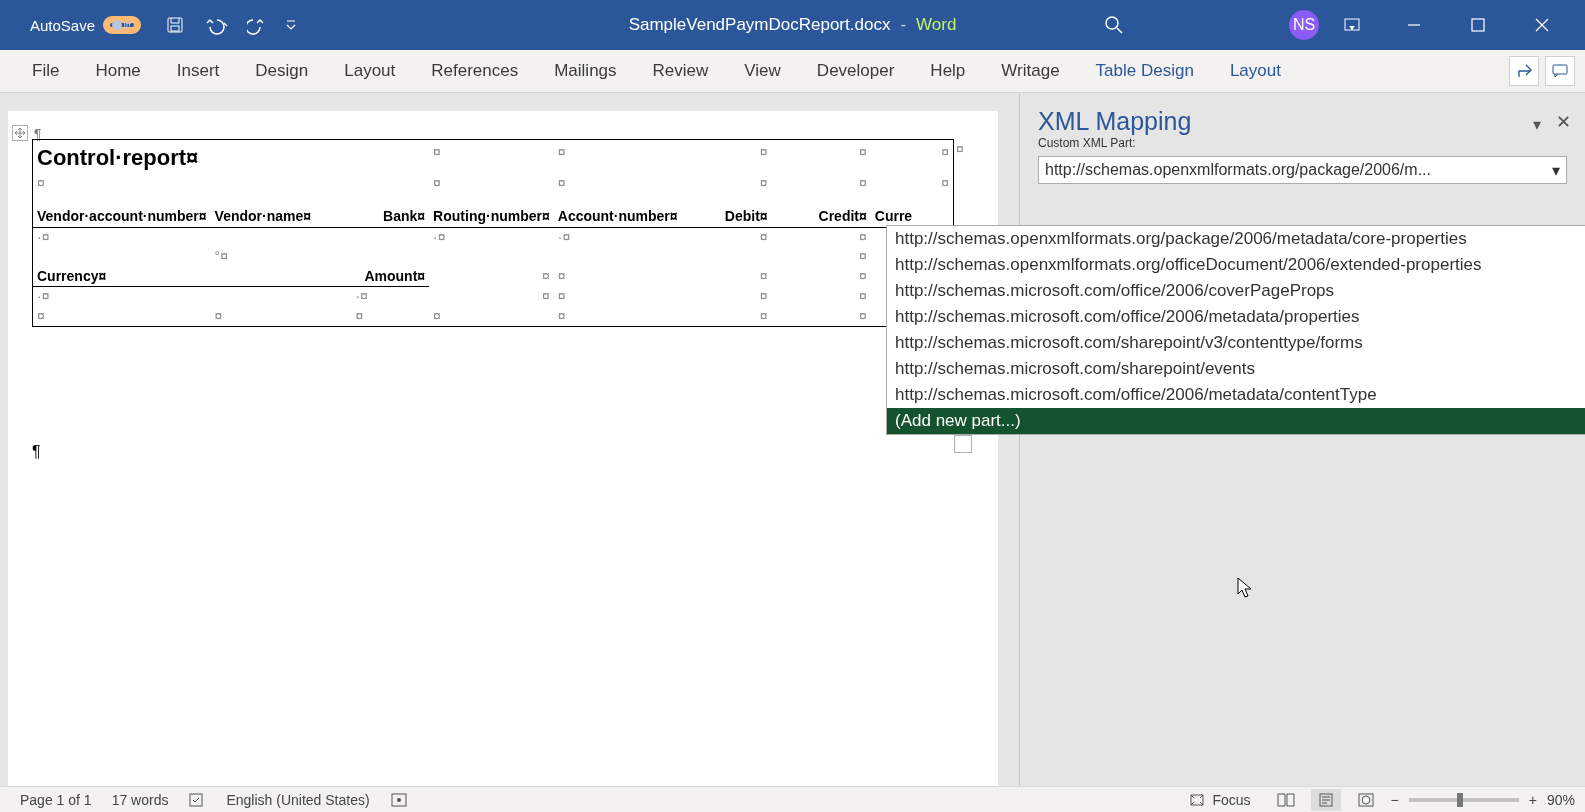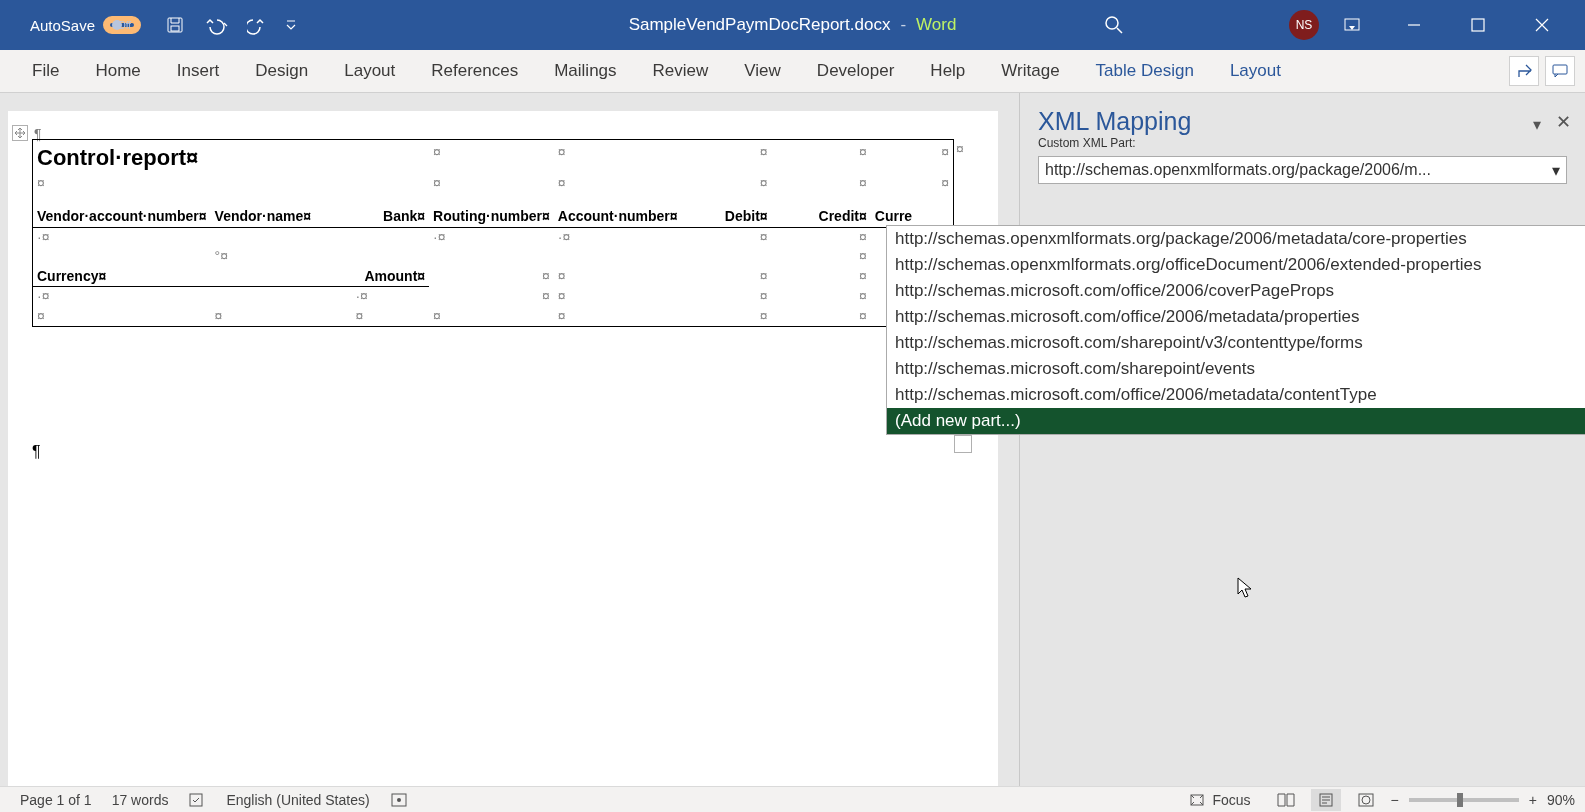--- a/index.html
+++ b/index.html
@@ -9,21 +9,21 @@
 .titlebar { height: 50px; background: #2b579a; display: flex; align-items: center; color: #fff; font-size: 15px; padding: 0 10px; }
 .autosave { display: flex; align-items: center; gap: 8px; margin-left: 20px; font-size: 15px; }
 .toggle { width: 38px; height: 18px; border: 7px solid #fdba74; border-radius: 9px; position: relative; display: flex; align-items: center; justify-content: flex-end; padding: 0 3px; font-size: 10px; color: #b8c5dd; }
 .toggle::before { content: ""; position: absolute; left: 2px; width: 10px; height: 10px; border-radius: 50%; background: #b8c5dd; }
 .qat { display: flex; align-items: center; gap: 18px; margin-left: 24px; }
 .qat svg { stroke: #fff; fill: none; }
 .doc-title { position: absolute; left: 50%; transform: translateX(-50%); display: flex; align-items: center; gap: 10px; font-size: 17px; }
 .doc-title .appname { color: #bef264; }
 .title-right { position: absolute; right: 10px; display: flex; align-items: center; gap: 24px; }
 .searchicon { stroke: #fff; fill: none; }
-.avatar { width: 30px; height: 30px; border-radius: 50%; background: #7f1d1d; color: #fff; display: flex; align-items: center; justify-content: center; font-size: 12px; }
+.avatar { width: 30px; height: 30px; border-radius: 50%; background: #8b5cf6; color: #fff; display: flex; align-items: center; justify-content: center; font-size: 16px; }
 .winbtn { width: 40px; text-align: center; }
 .winbtn svg { stroke: #fff; fill: none; }
 
 
 .ribbon { height: 43px; background: #f3f2f1; border-bottom: 1px solid #d0d0d0; display: flex; align-items: stretch; padding-left: 14px; position: relative; font-size: 17px; color: #3b3a39; }
 .ribbon .tab { padding: 0 18px; display: flex; align-items: center; cursor: default; }
 .ribbon .tab.context { color: #2b579a; }
 .ribbon-right { position: absolute; right: 10px; top: 6px; display: flex; gap: 6px; }
 .ribbon-right .rb { width: 30px; height: 30px; border: 1px solid #d0d0d0; display: flex; align-items: center; justify-content: center; background: #fff; }
 .ribbon-right svg { stroke: #2b579a; fill: none; }

